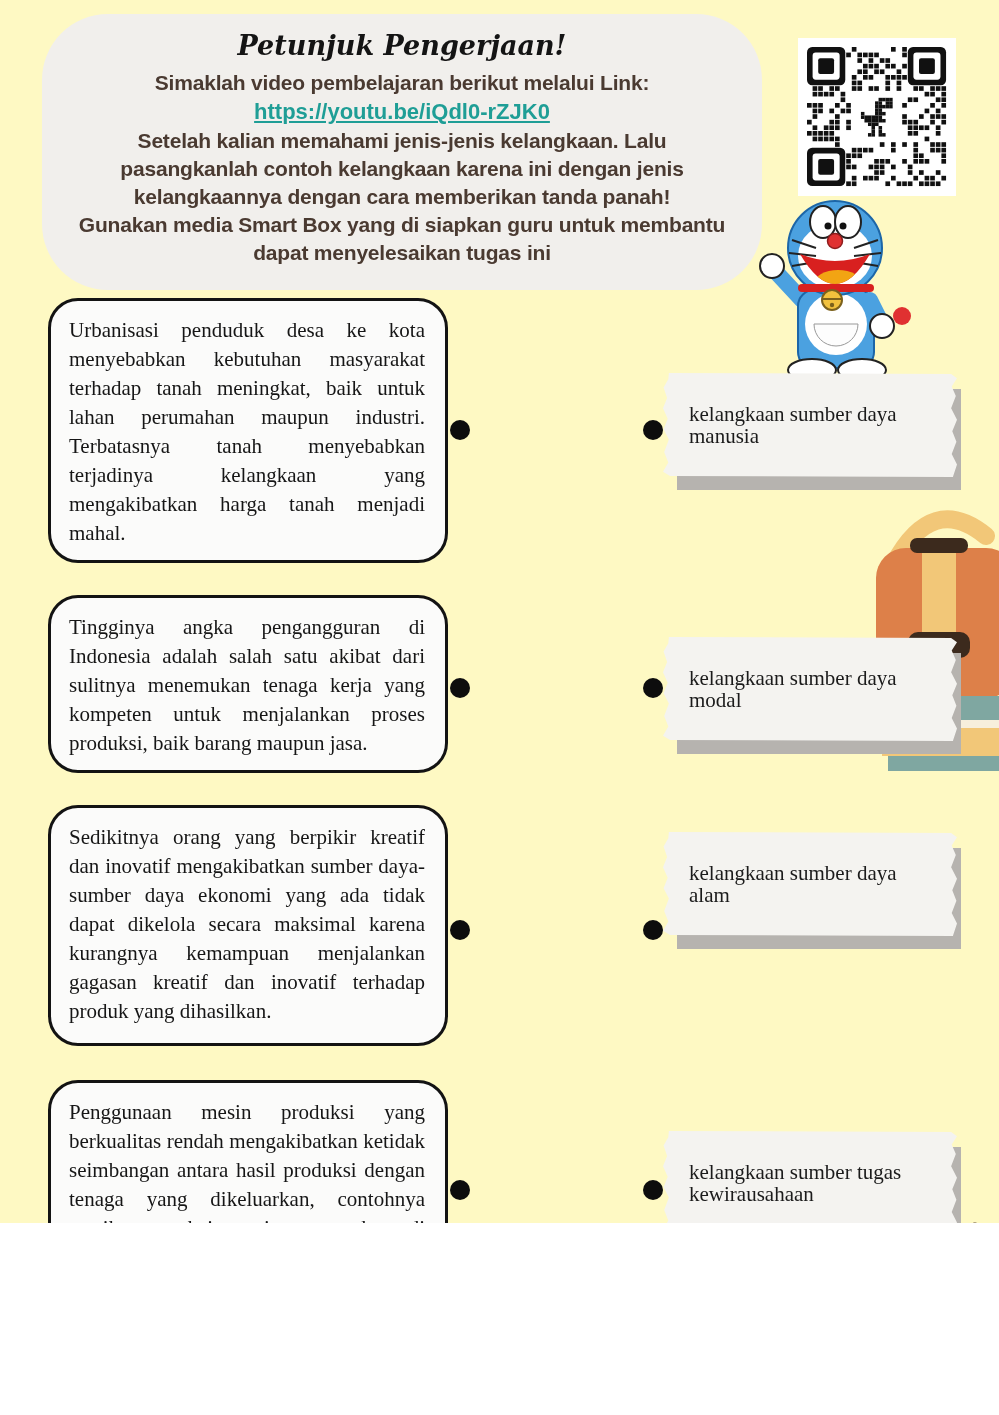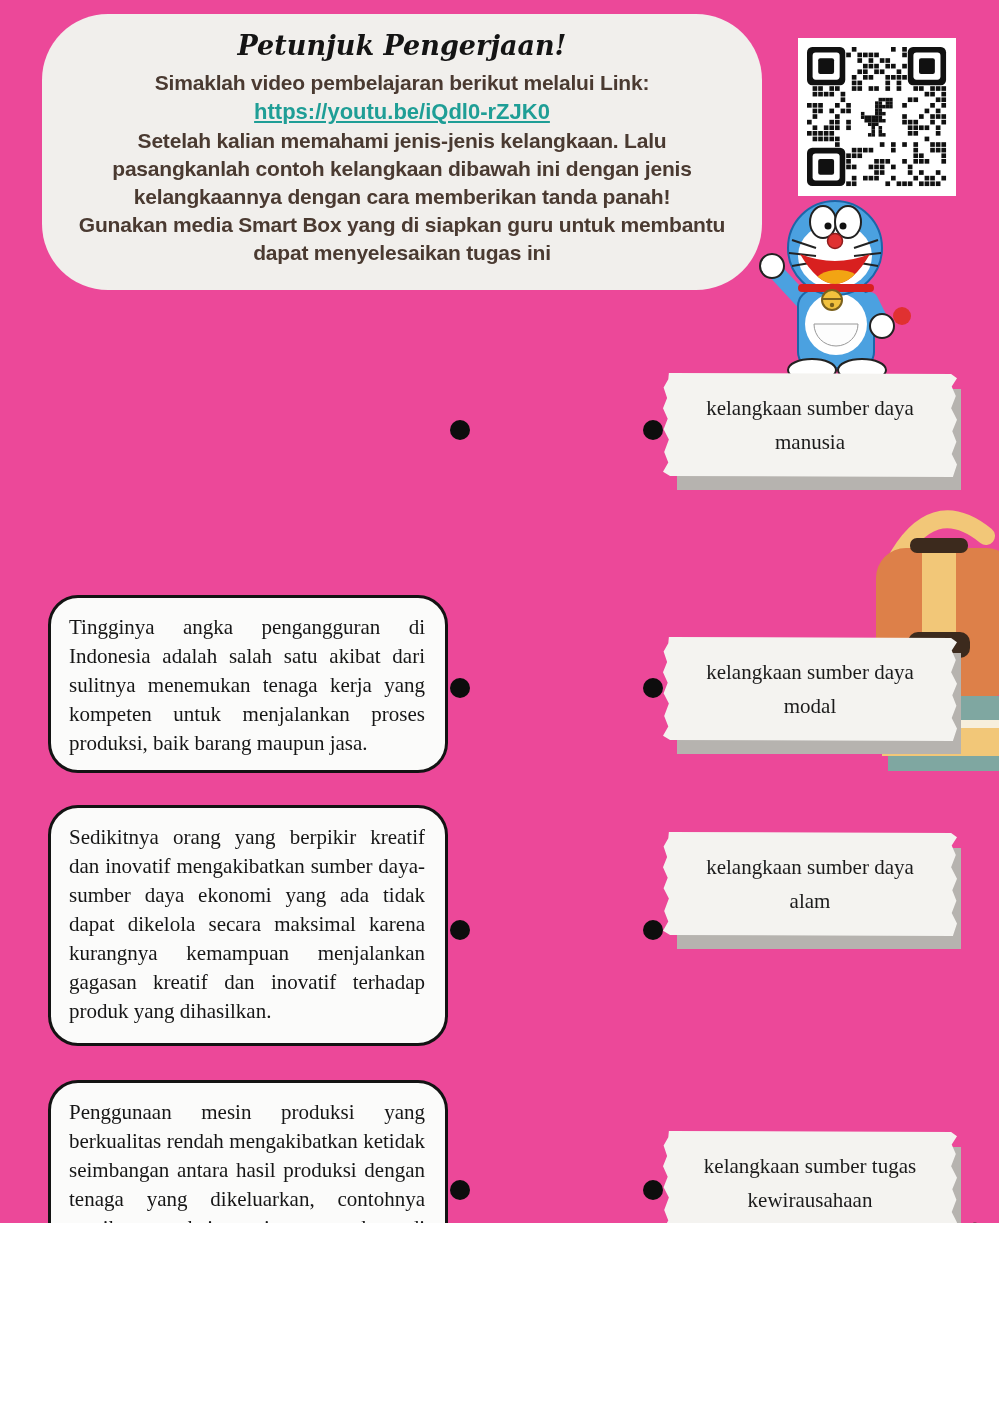--- a/index.html
+++ b/index.html
@@ -1,16 +1,16 @@
 <!DOCTYPE html>
 <html><head>
 <meta charset="utf-8">
 <style>
   html,body{margin:0;padding:0;}
-  .page{position:relative;width:999px;height:1223px;background:#ec4899;overflow:hidden;
+  .page{position:relative;width:999px;height:1223px;background:#fef9c3;overflow:hidden;
         font-family:"Liberation Serif",serif;}
 
   
   .instructions{position:absolute;left:42px;top:14px;width:720px;min-height:276px;z-index:3;
     background:#f1efec;border-radius:66px;text-align:center;box-sizing:border-box;
     padding:16px 34px 20px;font-family:"Liberation Sans",sans-serif;}
   .instr-title{font-family:"DejaVu Serif",serif;font-style:italic;font-weight:bold;
     font-size:27px;color:#141414;margin-bottom:8px;}
   .instr-line{font-weight:bold;font-size:21px;line-height:28px;color:#4a3a31;letter-spacing:-0.2px;}
   .instr-link{display:block;font-weight:bold;font-size:22px;line-height:30px;color:#1f9e96;
@@ -38,22 +38,22 @@
   .dot-l2{left:450px;top:678px;} .dot-r2{left:643px;top:678px;}
   .dot-l3{left:450px;top:920px;} .dot-r3{left:643px;top:920px;}
   .dot-l4{left:450px;top:1180px;} .dot-r4{left:643px;top:1180px;}
 
   
   .tape{position:absolute;width:294px;height:104px;z-index:5;}
   .tape1{left:663px;top:373px;} .tape2{left:663px;top:637px;}
   .tape3{left:663px;top:832px;} .tape4{left:663px;top:1131px;}
   .tape-shadow{position:absolute;left:14px;right:-4px;top:16px;bottom:-13px;background:#b6b3af;}
   .tape-paper{position:absolute;left:0;right:0;top:0;bottom:0;background:#f4f3f0;
-    display:flex;align-items:center;justify-content:center;text-align:center;
-    padding:0 26px;box-sizing:border-box;font-size:21px;line-height:34px;color:#1b1b1b;
+    display:flex;align-items:center;justify-content:center;text-align:left;
+    padding:0 26px;box-sizing:border-box;font-size:21px;line-height:22px;color:#1b1b1b;
     clip-path:polygon(2% 0%,98% 1%,100% 5%,98.2% 13%,99.6% 22%,98% 34%,100% 45%,98.4% 56%,
       99.8% 66%,98.2% 78%,100% 88%,98.6% 100%,2.4% 99%,0% 95%,1.8% 86%,0.4% 76%,2% 64%,
       0.2% 54%,1.6% 44%,0% 34%,1.4% 24%,0.2% 14%,1.8% 6%);}
 
   
   .backpack{position:absolute;left:866px;top:486px;z-index:1;}
   .globe{position:absolute;left:-10px;top:1233px;z-index:1;}
   .applebooks{position:absolute;left:845px;top:1218px;z-index:6;}
 
   
@@ -102,21 +102,21 @@
     <rect x="68" y="142" width="90" height="4" fill="#ffffff"></rect>
     <rect x="68" y="150" width="90" height="26" fill="#8fa8a4"></rect>
     <rect x="60" y="176" width="98" height="21" fill="#dc8049"></rect>
     <rect x="38" y="180" width="14" height="17" fill="#4a3226"></rect>
   </svg>
 
   <div class="instructions">
     <div class="instr-title">Petunjuk Pengerjaan!</div>
     <div class="instr-line">Simaklah video pembelajaran berikut melalui Link:</div>
     <a class="instr-link" href="#">https://youtu.be/iQdl0-rZJK0</a>
-    <div class="instr-line">Setelah kalian memahami jenis-jenis kelangkaan. Lalu pasangkanlah contoh kelangkaan dibawah ini dengan jenis kelangkaannya dengan cara memberikan tanda panah!</div>
+    <div class="instr-line">Setelah kalian memahami jenis-jenis kelangkaan. Lalu pasangkanlah contoh kelangkaan karena ini dengan jenis kelangkaannya dengan cara memberikan tanda panah!</div>
     <div class="instr-line">Gunakan media Smart Box yang di siapkan guru untuk membantu dapat menyelesaikan tugas ini</div>
   </div>
 
   <div class="qr">
     <svg id="qr-svg" width="140" height="140" viewBox="0 0 135 135">
         <g fill="#111">
           <rect x="43.2" y="0" width="4.5" height="4.5"></rect>
           <rect x="81" y="0" width="4.5" height="4.5"></rect>
           <rect x="91.80000000000001" y="0" width="4.5" height="4.5"></rect>
           <rect x="37.800000000000004" y="5.4" width="4.5" height="4.5"></rect>
@@ -384,20 +384,23 @@
         <path d="M112,66 L136,70"></path>
     </g>
     <path d="M58,58 Q93,118 128,58 Q93,72 58,58 Z" fill="#d8201f"></path>
     <ellipse cx="96" cy="88" rx="24" ry="14" fill="#f2a413" clip-path="url(#mouthClip)"></ellipse>
     <rect x="56" y="88" width="76" height="8" rx="4" fill="#d8201f"></rect>
     <circle cx="90" cy="104" r="10" fill="#f2c13d" stroke="#7c611c" stroke-width="2"></circle>
     <path d="M81,103 h18" stroke="#7c611c" stroke-width="2"></path>
     <circle cx="90" cy="109" r="2.2" fill="#7c611c"></circle>
   </svg>
 
+  <div class="card card1">
+    <p>Urbanisasi penduduk desa ke kota menyebabkan kebutuhan masyarakat terhadap tanah meningkat, baik untuk lahan perumahan maupun industri. Terbatasnya tanah menyebabkan terjadinya kelangkaan yang mengakibatkan harga tanah menjadi mahal.</p>
+  </div>
   <div class="card card2">
     <p>Tingginya angka pengangguran di Indonesia adalah salah satu akibat dari sulitnya menemukan tenaga kerja yang kompeten untuk menjalankan proses produksi, baik barang maupun jasa.</p>
   </div>
   <div class="card card3">
     <p>Sedikitnya orang yang berpikir kreatif dan inovatif mengakibatkan sumber daya-sumber daya ekonomi yang ada tidak dapat dikelola secara maksimal karena kurangnya kemampuan menjalankan gagasan kreatif dan inovatif terhadap produk yang dihasilkan.</p>
   </div>
   <div class="card card4">
     <p>Penggunaan mesin produksi yang berkualitas rendah mengakibatkan ketidak seimbangan antara hasil produksi dengan tenaga yang dikeluarkan, contohnya masih memakai mesin perontok padi tradisional.</p>
   </div>
 

